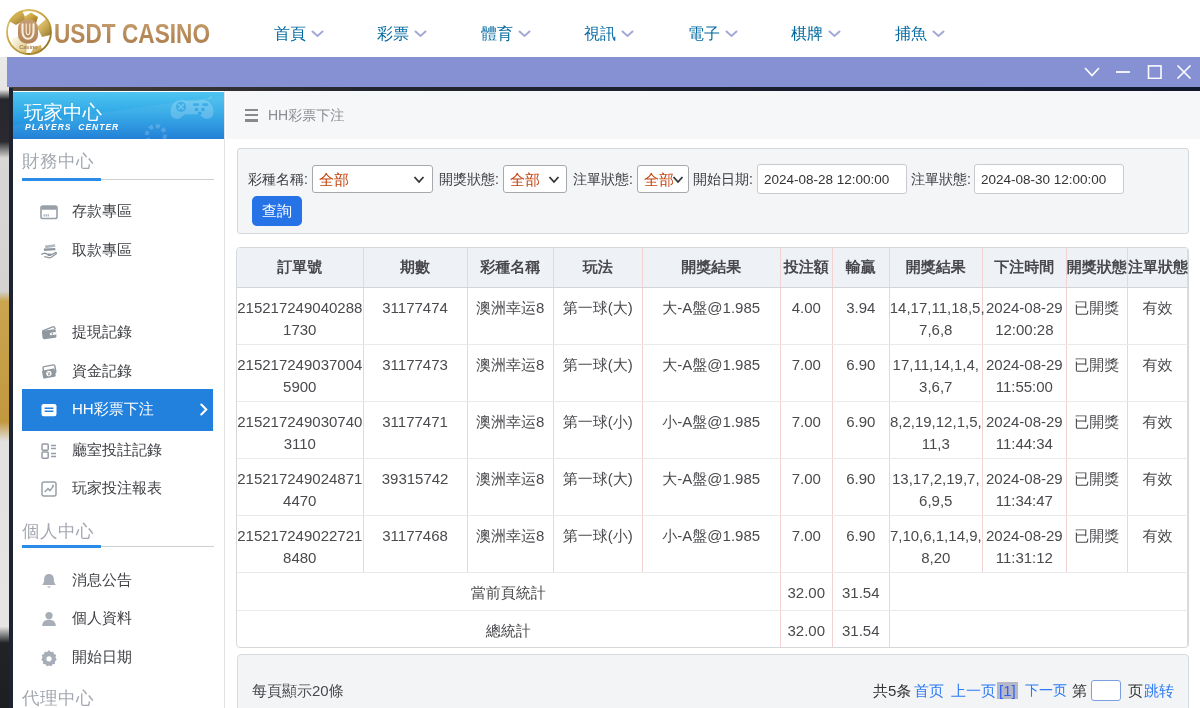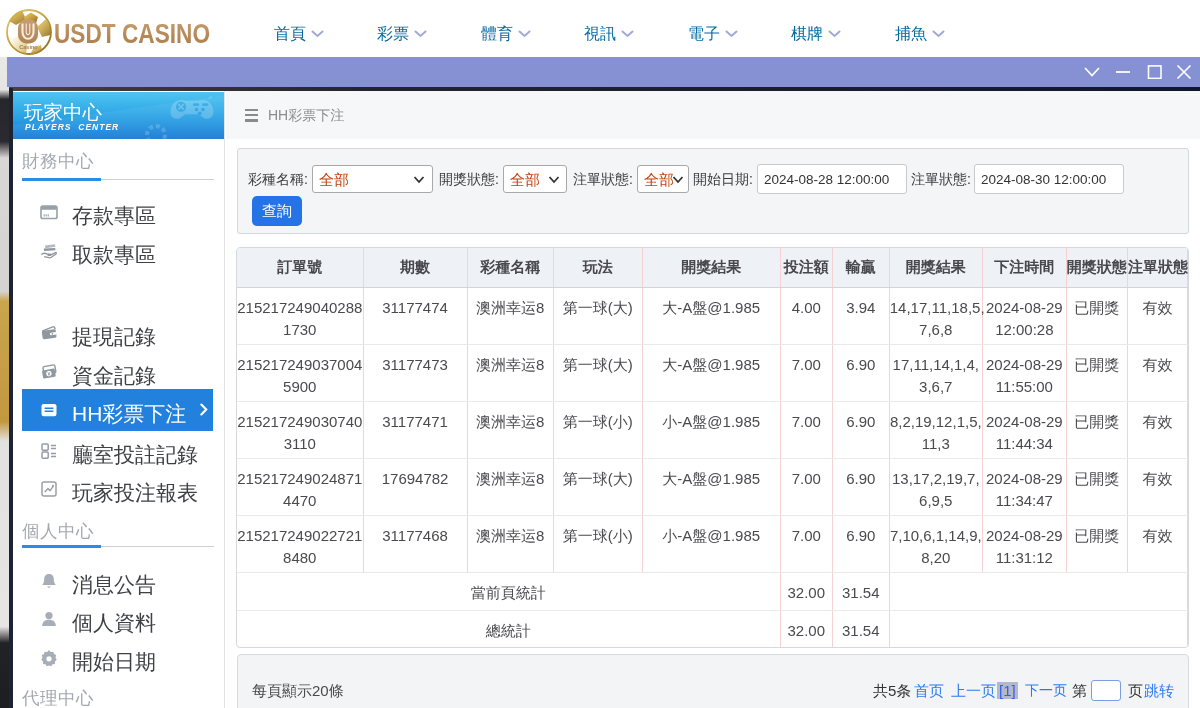--- a/index.html
+++ b/index.html
@@ -26,21 +26,21 @@
 #sidebar { position:absolute; left:13px; top:91px; width:212px; height:617px; background:#fff; border-right:1px solid #e2e2e2; }
 #sbhead { position:absolute; left:0; top:1px; width:211px; height:47px;
   background:linear-gradient(to bottom,#4ec5f0 0%,#2ba3e5 52%,#1679d5 100%); overflow:hidden; }
 #sbhead .t1 { position:absolute; left:11px; top:7px; font-size:19.5px; color:#fff; }
 #sbhead .t2 { position:absolute; left:12px; top:30px; font-size:8.5px; color:#fff; letter-spacing:1px; font-weight:bold;font-style:italic; }
 .sectitle { position:absolute; left:9px; font-size:17.5px; color:#a3a8b0; letter-spacing:0.5px; }
 .secline { position:absolute; left:9px; width:192px; height:1px; background:#ccd0d4; }
 .secline i { position:absolute; left:0; top:-1px; width:79px; height:2.5px; background:#2a8ce8; }
 .mi { position:absolute; left:0; width:212px; height:40px; }
 .mi .ic { position:absolute; left:27px; top:11px; width:18px; height:18px; }
-.mi .tx { position:absolute; left:59px; top:10px; font-size:21px; color:#3f4045; }
+.mi .tx { position:absolute; left:59px; top:10px; font-size:15px; color:#3f4045; }
 .mi.sel { left:9px; width:191px; background:#2181dd; }
 .mi.sel .ic { left:18px; }
 .mi.sel .tx { left:50px; color:#fff; }
 
 
 #content { position:absolute; left:226px; top:91px; width:974px; height:617px; background:#fff; }
 #crumb { position:absolute; left:0; top:0; width:974px; height:48px; background:#f5f7f9; }
 #crumb .tx { position:absolute; left:42px; top:16px; font-size:14px; color:#8b8b90; }
 .hbar { position:absolute; left:19px; width:12.5px; height:2.2px; background:#8a8a8e; }
 
@@ -363,21 +363,21 @@
               <td>小-A盤@1.985</td>
               <td>7.00</td>
               <td>6.90</td>
               <td>8,2,19,12,1,5,<br>11,3</td>
               <td>2024-08-29<br>11:44:34</td>
               <td>已開獎</td>
               <td>有效</td>
         </tr>
         <tr class="datarow">
           <td>215217249024871<br>4470</td>
-              <td>17694782</td>
+              <td>39315742</td>
               <td>澳洲幸运8</td>
               <td>第一球(大)</td>
               <td>大-A盤@1.985</td>
               <td>7.00</td>
               <td>6.90</td>
               <td>13,17,2,19,7,<br>6,9,5</td>
               <td>2024-08-29<br>11:34:47</td>
               <td>已開獎</td>
               <td>有效</td>
         </tr>

